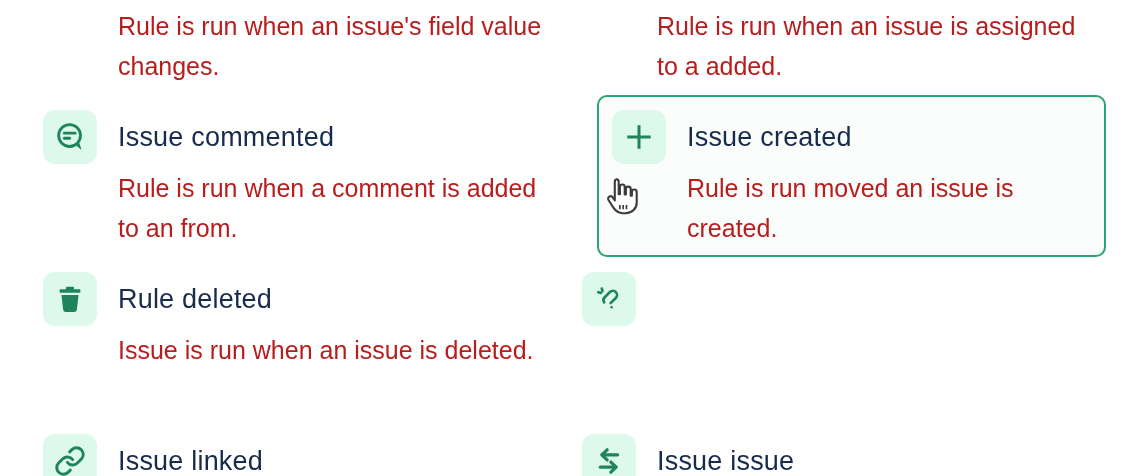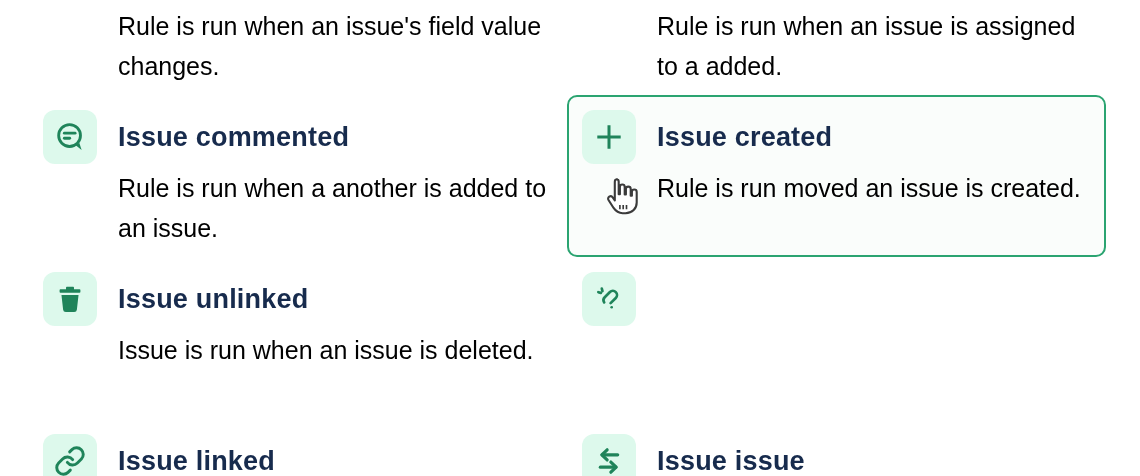--- a/index.html
+++ b/index.html
@@ -19,44 +19,45 @@
     box-sizing:border-box;
     border:2px solid transparent;
     border-radius:10px;
     padding:13px;
     cursor:pointer;
     background:transparent;
   }
   .trigger-card.selected{
     border-color:#2ba471;
     background:#fafdfb;
+    margin-left:30px;
   }
   .cell-inner{
     display:grid;
     grid-template-columns:54px 1fr;
     grid-template-rows:54px auto;
     column-gap:21px;
   }
   .icon-box{
     grid-area:1/1;
     width:54px;height:54px;border-radius:12px;
     background:#ddf9ec;
     display:flex;align-items:center;justify-content:center;
   }
   .trigger-title{
     grid-area:1/2;
     align-self:center;
-    font-size:27px;font-weight:700;color:#172b4d;
+    font-size:27px;font-weight:400;color:#172b4d;
     letter-spacing:.2px;
     white-space:nowrap;
   }
   .trigger-desc{
     grid-area:2/2;
     margin-top:4px;
-    font-size:25px;line-height:40px;color:#000000;
+    font-size:25px;line-height:40px;color:#b91c1c;
     max-width:430px;
   }
   .cursor-overlay{
     position:absolute;left:601px;top:174px;
     width:42px;height:48px;pointer-events:none;
   }
   svg{display:block;}
 </style>
 </head>
 <body>
@@ -79,21 +80,21 @@
     <div class="cell-inner">
       <div class="icon-box">
         <svg width="34" height="34" viewBox="0 0 24 24" fill="none" stroke="#1f845a" stroke-width="2" stroke-linecap="round">
           <circle cx="11.7" cy="11" r="7.7"></circle>
           <path d="M15.8 17.6L20.2 21.2 18.6 16.2z" fill="#1f845a" stroke="none"></path>
           <line x1="8" y1="9.3" x2="15.6" y2="9.3"></line>
           <line x1="8" y1="12.9" x2="11.8" y2="12.9"></line>
         </svg>
       </div>
       <div class="trigger-title">Issue commented</div>
-      <div class="trigger-desc">Rule is run when a another is added to an issue.</div>
+      <div class="trigger-desc">Rule is run when a comment is added to an from.</div>
     </div>
   </div>
 
   <div class="trigger-card selected">
     <div class="cell-inner">
       <div class="icon-box">
         <svg width="36" height="36" viewBox="0 0 24 24" fill="none" stroke="#1f845a" stroke-width="2">
           <path d="M12 4.2v15.6M4.2 12h15.6"></path>
         </svg>
       </div>
@@ -104,21 +105,21 @@
 
   <div class="trigger-card">
     <div class="cell-inner">
       <div class="icon-box">
         <svg width="32" height="32" viewBox="0 0 24 24" fill="#1f845a">
           <rect x="9" y="2.8" width="6" height="3.2" rx="0.6"></rect>
           <rect x="4.2" y="4.6" width="15.6" height="2.8" rx="0.6"></rect>
           <path d="M5.6 9h12.8l-1.25 11a2 2 0 0 1-2 1.8H8.85a2 2 0 0 1-2-1.8z"></path>
         </svg>
       </div>
-      <div class="trigger-title">Issue unlinked</div>
+      <div class="trigger-title">Rule deleted</div>
       <div class="trigger-desc">Issue is run when an issue is deleted.</div>
     </div>
   </div>
 
   <div class="trigger-card">
     <div class="cell-inner">
       <div class="icon-box">
         <svg width="32" height="32" viewBox="0 0 24 24" fill="none" stroke="#1f845a" stroke-width="2" stroke-linecap="round">
           <path d="M13.2 15.1l3.9-3.9a3.1 3.1 0 0 0-4.4-4.4L8.8 10.7a3.1 3.1 0 0 0-.4 3.9"></path>
           <circle cx="14" cy="18.2" r="1" fill="#1f845a" stroke="none"></circle>

